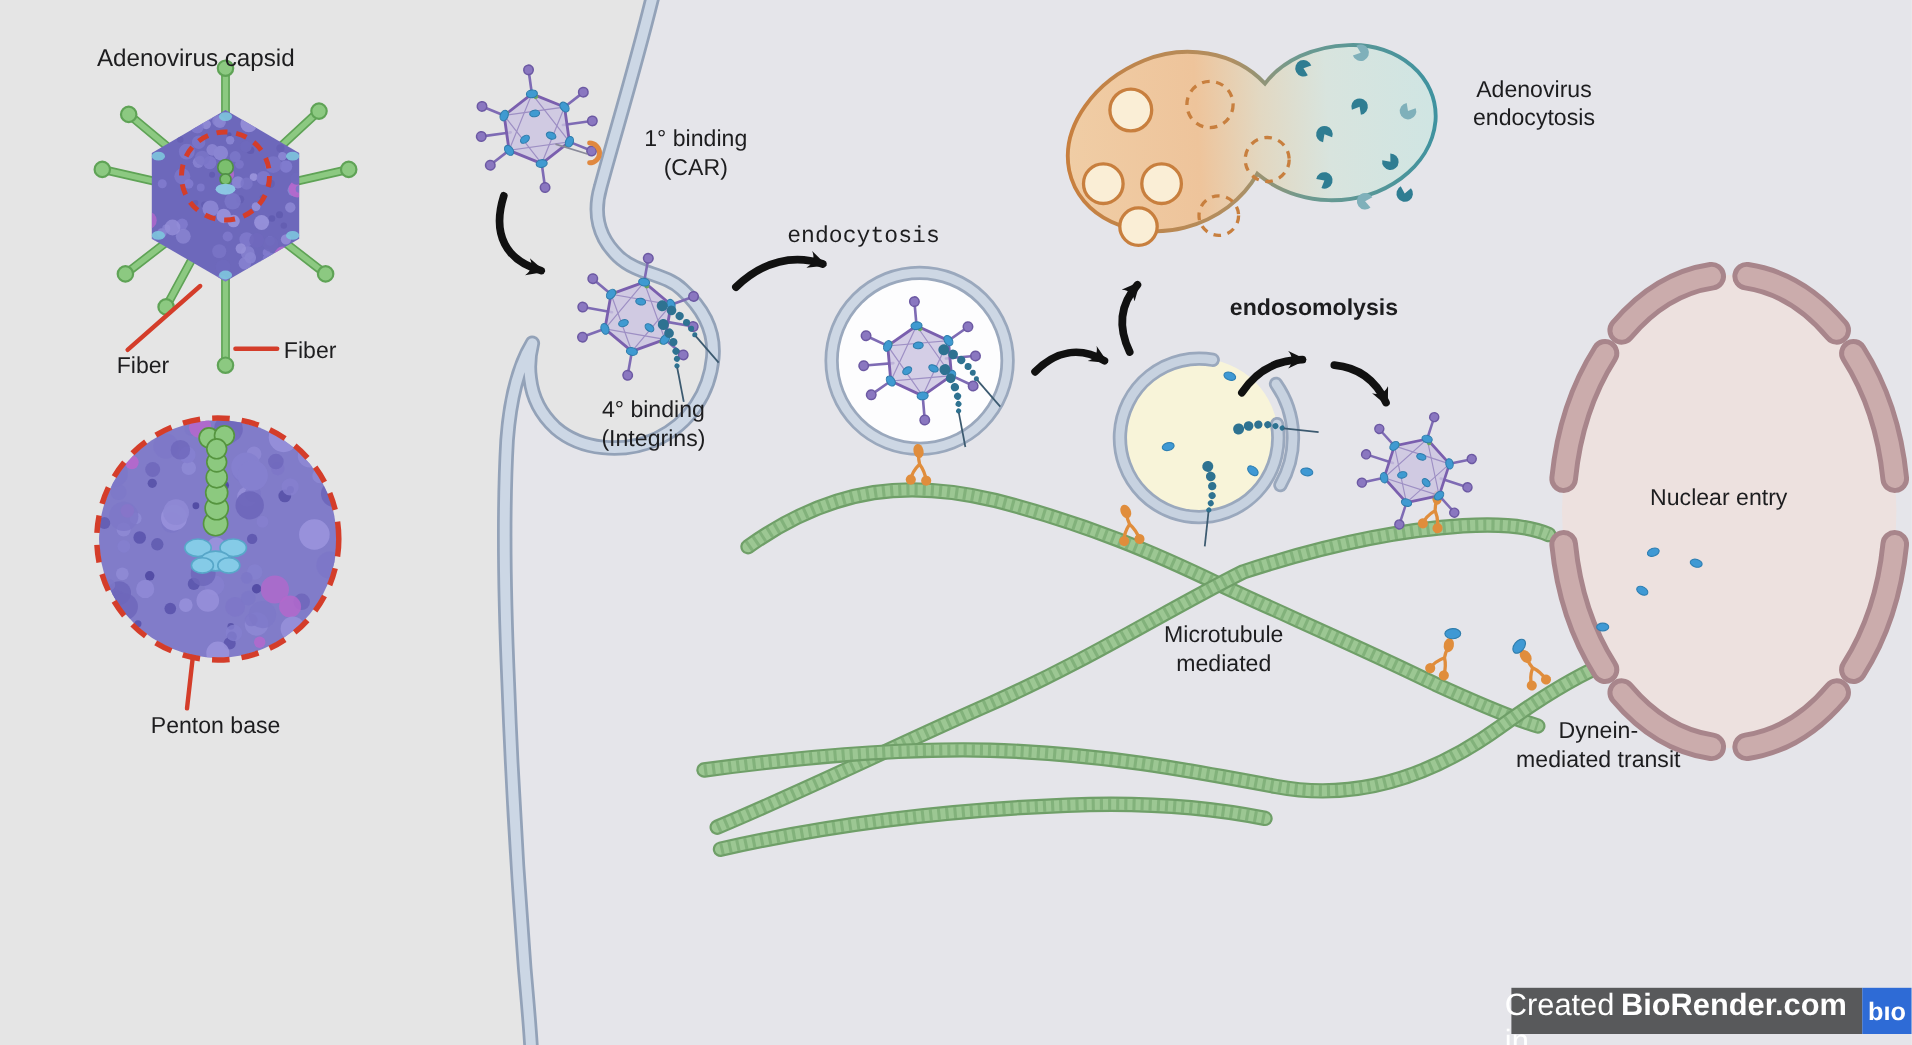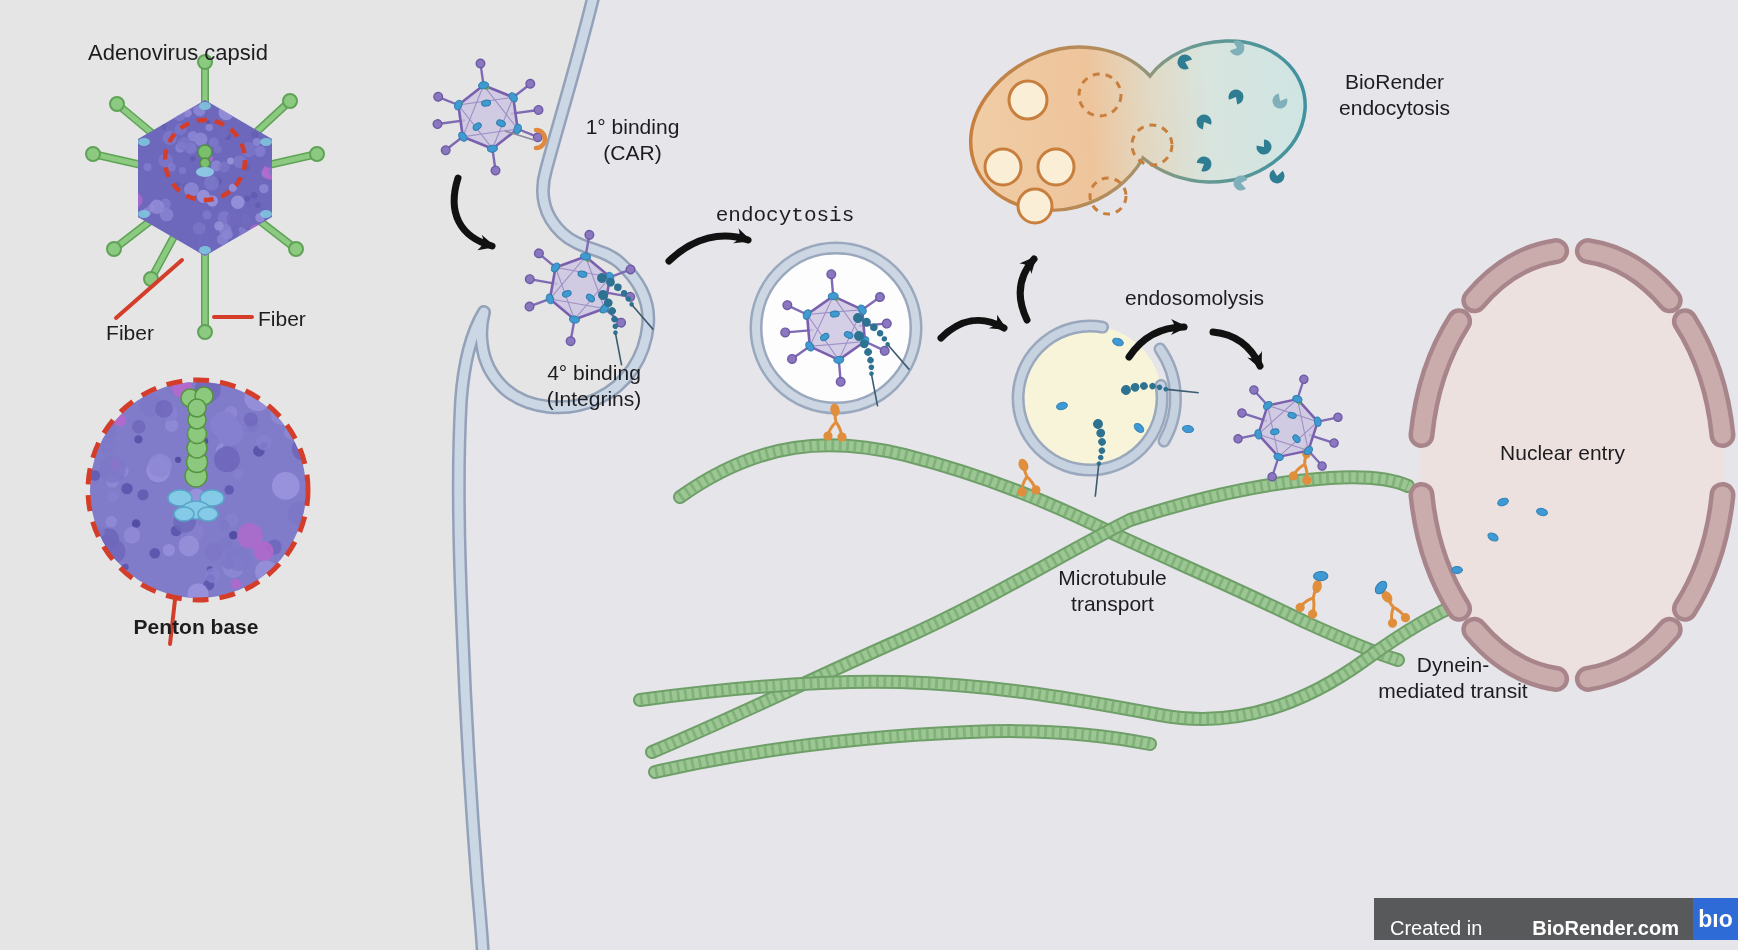--- a/index.html
+++ b/index.html
@@ -7,22 +7,22 @@
          font-family:"Liberation Sans", sans-serif;}
   svg.art{position:absolute;left:0;top:0;}
   .lbl{position:absolute;color:#1d1d1f;font-size:21px;line-height:26px;text-align:center;}
   .lbl.left{text-align:left;}
   .title{font-size:22px;}
   .mt-edge{stroke:#6f9f68;stroke-width:14;fill:none;stroke-linecap:round;}
   .mt-fill{stroke:#9cc793;stroke-width:10;fill:none;stroke-linecap:round;}
   .mt-stripe{stroke:#6da167;stroke-width:10;fill:none;stroke-dasharray:2.8 4.6;opacity:.55;}
   .arrow{stroke:#111;stroke-width:7;fill:none;stroke-linecap:round;}
   .badge{position:absolute;top:898px;right:0;height:42px;display:flex;align-items:stretch;}
-  .badge-main{background:#58595b;color:#fff;display:flex;align-items:flex-end;
-              justify-content:flex-end;width:305px;padding-right:14px;font-size:20px;gap:44px;}
+  .badge-main{background:#58595b;color:#fff;display:flex;align-items:flex-start;
+              justify-content:flex-end;width:305px;padding-right:14px;font-size:28px;}
   .badge-main b{margin-left:6px;}
   .badge-logo{width:45px;background:#2e6bd6;color:#fff;display:flex;align-items:center;
               justify-content:center;font-weight:bold;font-size:23px;}
 </style>
 </head>
 <body>
 
 <div class="stage">
 
 <svg class="art" width="1738" height="950" viewBox="0 0 1738 950">
@@ -571,40 +571,40 @@
             <circle cx="197" cy="408" r="9"></circle>
       </g>
       <circle cx="198" cy="490" r="110" fill="none" stroke="#d43d2a" stroke-width="5" stroke-dasharray="16 11"></circle>
     </g>
   </g>
 </svg>
 
 <div class="lbl title" style="left:58px;top:40px;width:240px;"><span>Adenovirus capsid</span></div>
 <div class="lbl" style="left:80px;top:320px;width:100px;"><span>Fiber</span></div>
 <div class="lbl left" style="left:258px;top:306px;width:80px;"><span>Fiber</span></div>
-<div class="lbl" style="left:116px;top:614px;width:160px;font-weight:bold;"><span>Penton base</span></div>
+<div class="lbl" style="left:116px;top:647px;width:160px;"><span>Penton base</span></div>
 
 <div class="lbl" style="left:550px;top:114px;width:165px;">
   <div>1° binding</div>
       <div>(CAR)</div>
 </div>
 <div class="lbl" style="left:510px;top:360px;width:168px;">
   <div>4° binding</div>
       <div>(Integrins)</div>
 </div>
 <div class="lbl" style="left:695px;top:203px;width:180px;font-family:Liberation Mono, monospace;"><span>endocytosis</span></div>
-<div class="lbl" style="left:1092px;top:285px;width:205px;"><span>endosomolysis</span></div>
+<div class="lbl" style="left:1092px;top:267px;width:205px;font-weight:bold;"><span>endosomolysis</span></div>
 <div class="lbl" style="left:1312px;top:69px;width:165px;">
-  <div>BioRender</div>
+  <div>Adenovirus</div>
       <div>endocytosis</div>
 </div>
 <div class="lbl" style="left:1470px;top:440px;width:185px;"><span>Nuclear entry</span></div>
 <div class="lbl" style="left:1020px;top:565px;width:185px;">
   <div>Microtubule</div>
-      <div>transport</div>
+      <div>mediated</div>
 </div>
 <div class="lbl" style="left:1340px;top:652px;width:226px;">
   <div>Dynein-</div>
       <div>mediated transit</div>
 </div>
 
 <div class="badge">
   <div class="badge-main">
     <span>Created in</span>
         <b>BioRender.com</b>

